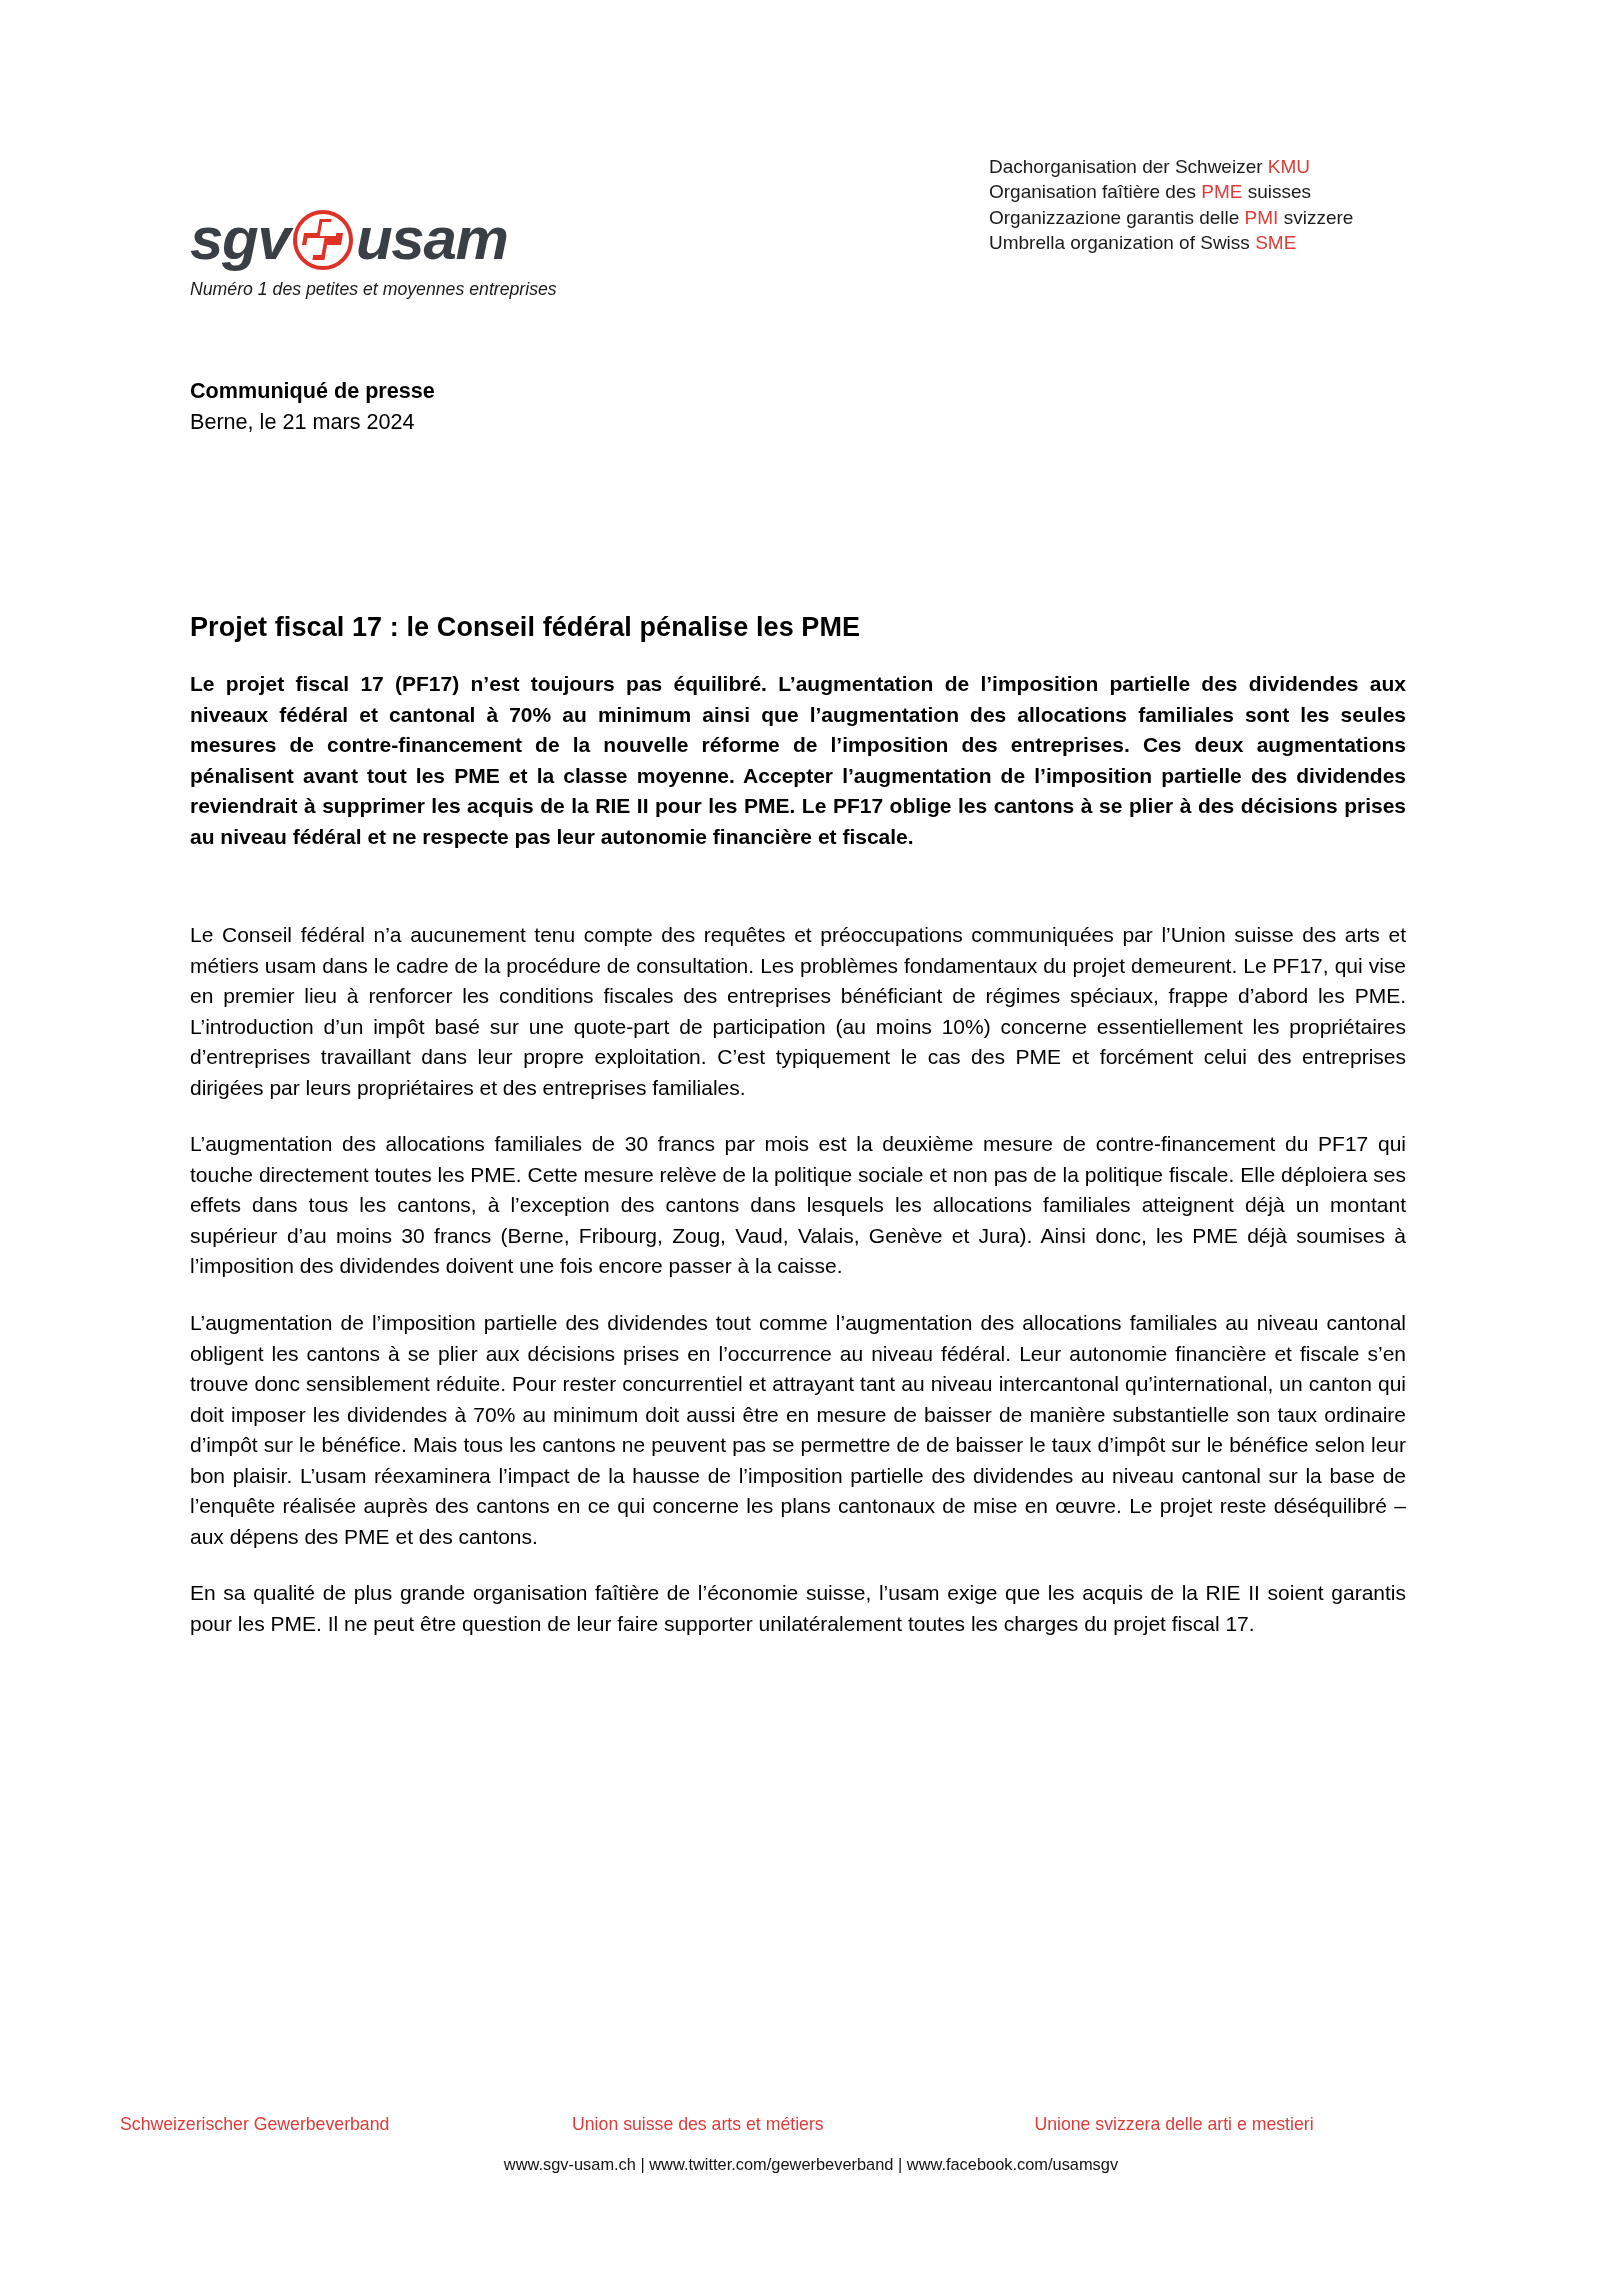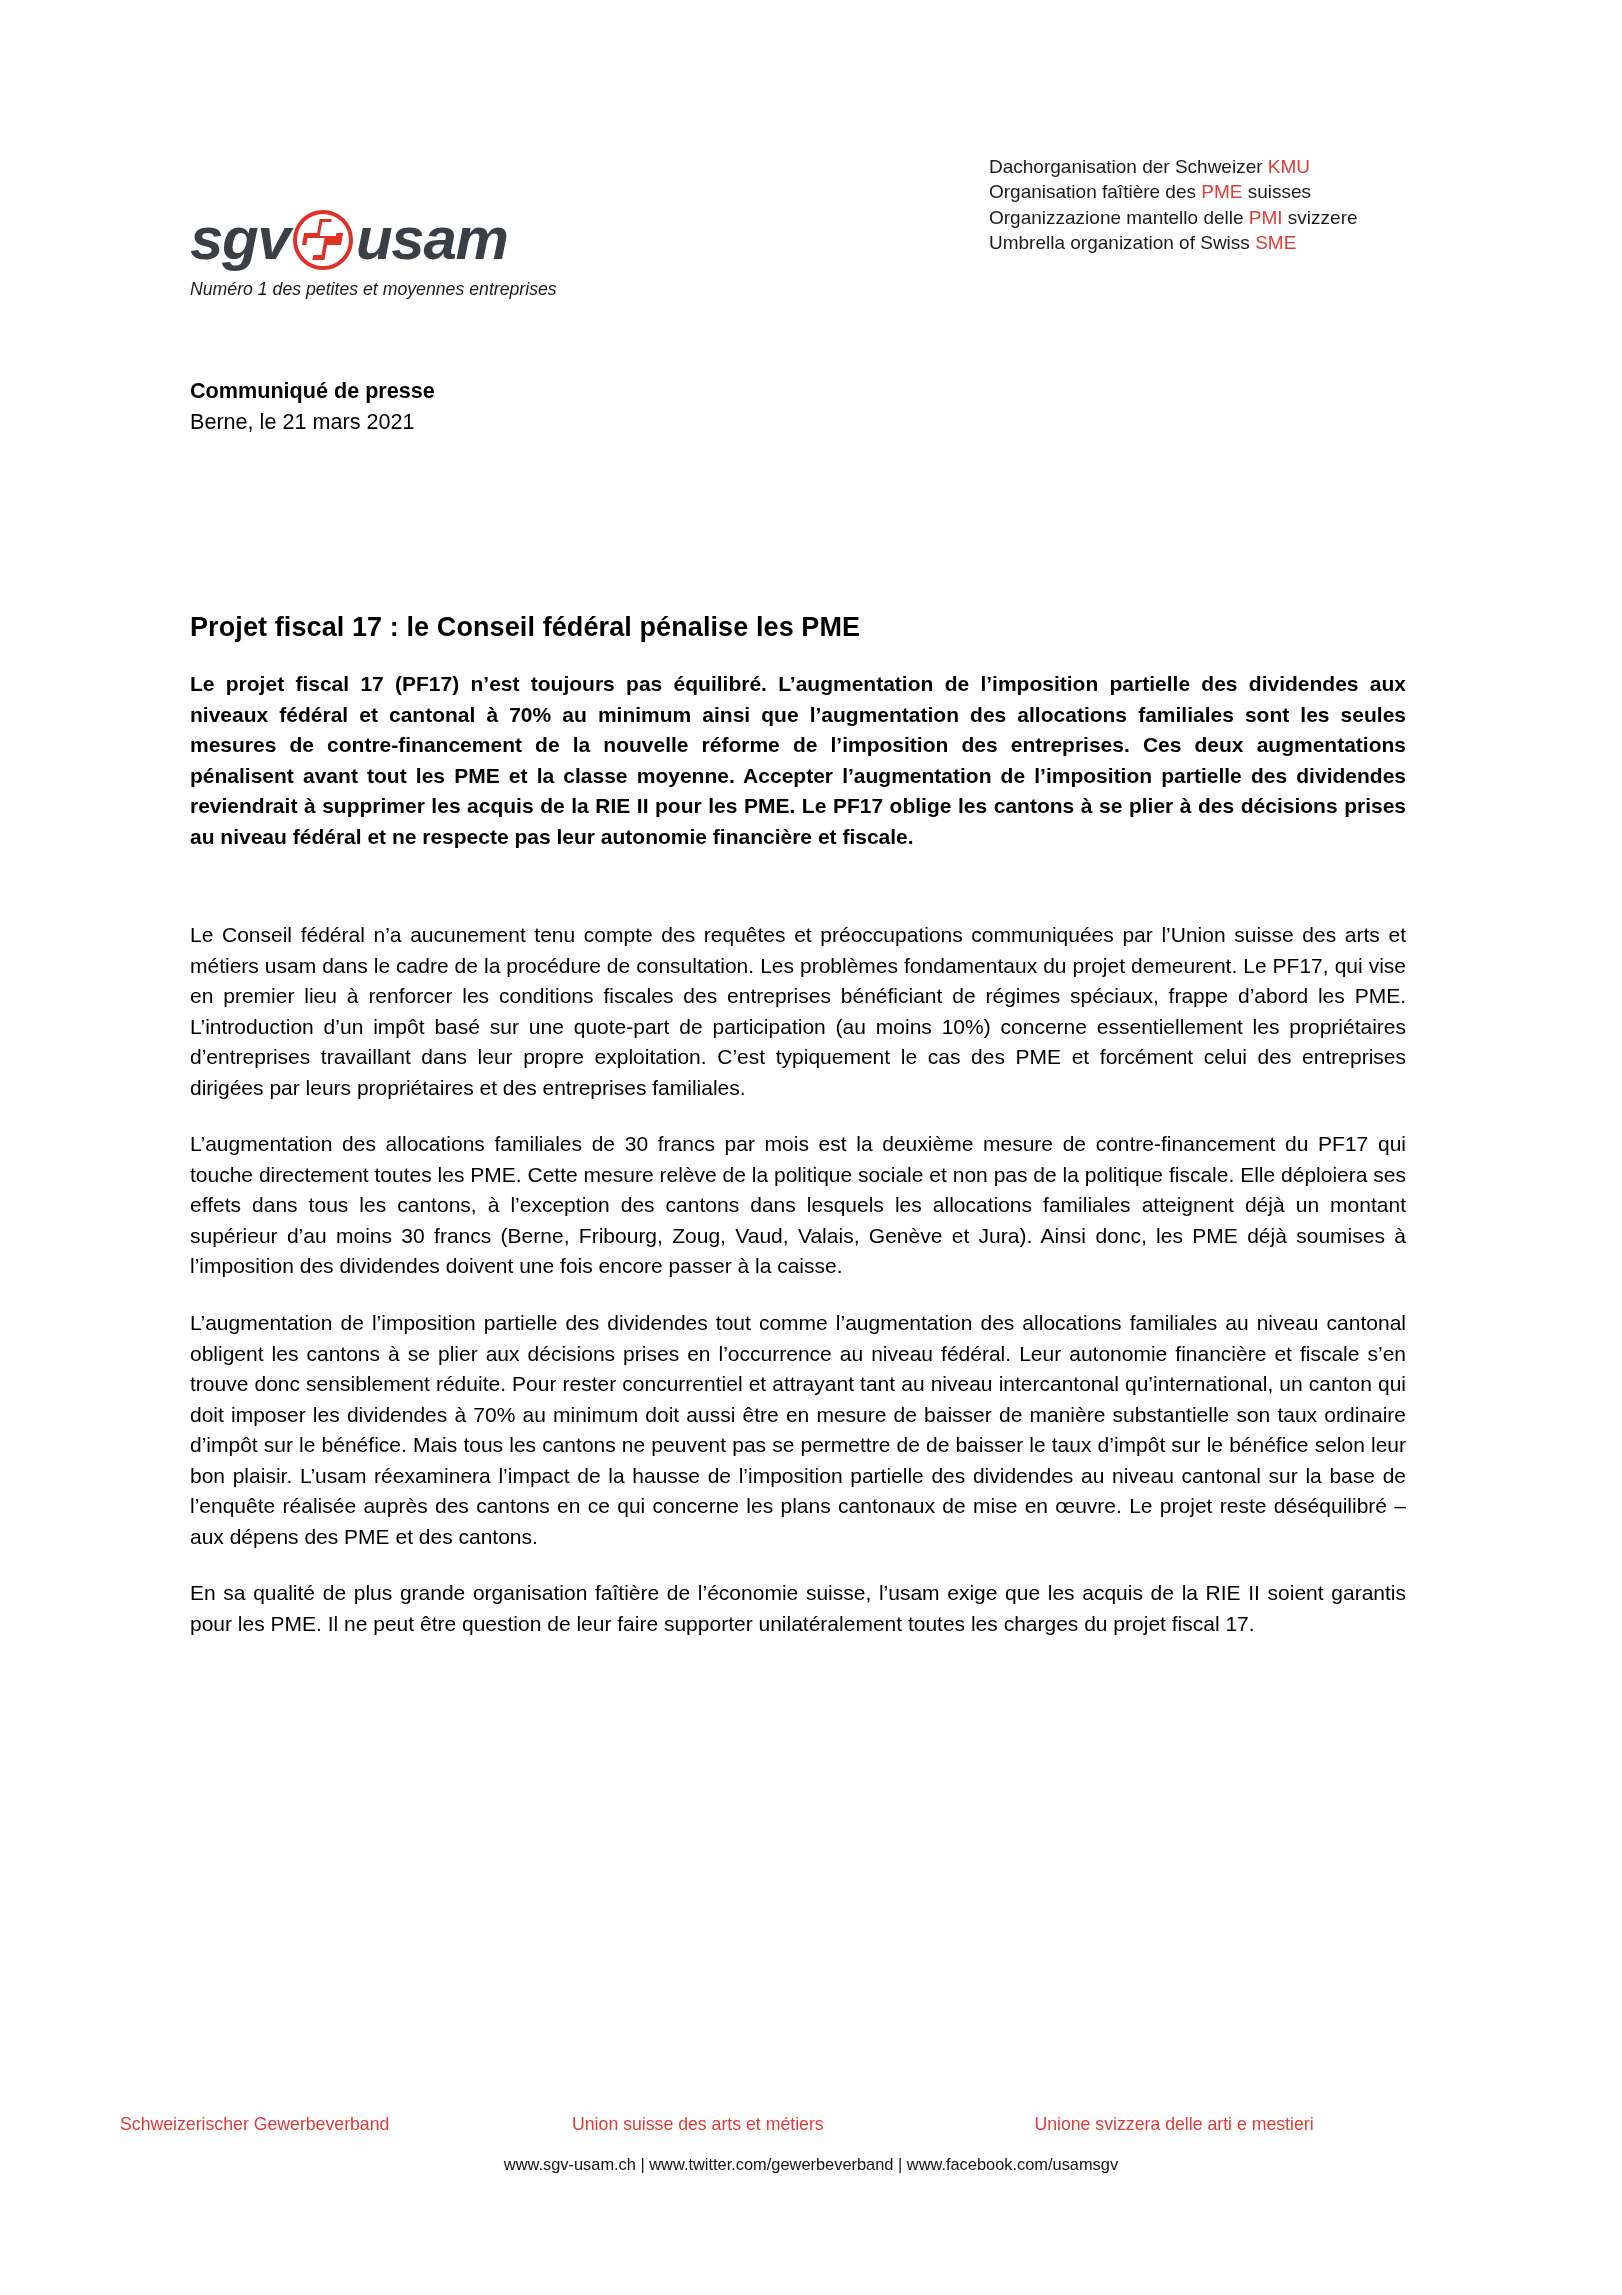--- a/index.html
+++ b/index.html
@@ -232,34 +232,34 @@
     </div>
 
     <div class="header-langs">
       <div>
         <span>Dachorganisation der Schweizer </span><span class="accent">KMU</span><span></span>
       </div>
       <div>
         <span>Organisation faîtière des </span><span class="accent">PME</span><span> suisses</span>
       </div>
       <div>
-        <span>Organizzazione mantello delle </span><span class="accent">PMI</span><span> svizzere</span>
+        <span>Organizzazione garantis delle </span><span class="accent">PMI</span><span> svizzere</span>
       </div>
       <div>
         <span>Umbrella organization of Swiss </span><span class="accent">SME</span><span></span>
       </div>
     </div>
 
   </div>
 
   <div class="content">
 
     <div class="meta-block">
       <div class="meta-title">Communiqué de presse</div>
-      <div class="meta-date">Berne, le 21 mars 2021</div>
+      <div class="meta-date">Berne, le 21 mars 2024</div>
     </div>
 
     <h1 class="doc-title">Projet fiscal 17 : le Conseil fédéral pénalise les PME</h1>
 
     <div class="lead">Le projet fiscal 17 (PF17) n’est toujours pas équilibré. L’augmentation de l’imposition partielle des dividendes aux niveaux fédéral et cantonal à 70% au minimum ainsi que l’augmentation des allocations familiales sont les seules mesures de contre-financement de la nouvelle réforme de l’imposition des entreprises. Ces deux augmentations pénalisent avant tout les PME et la classe moyenne. Accepter l’augmentation de l’imposition partielle des dividendes reviendrait à supprimer les acquis de la RIE II pour les PME. Le PF17 oblige les cantons à se plier à des décisions prises au niveau fédéral et ne respecte pas leur autonomie financière et fiscale.</div>
 
     <div class="body-paras">
       <p class="para">Le Conseil fédéral n’a aucunement tenu compte des requêtes et préoccupations communiquées par l’Union suisse des arts et métiers usam dans le cadre de la procédure de consultation. Les problèmes fondamentaux du projet demeurent. Le PF17, qui vise en premier lieu à renforcer les conditions fiscales des entreprises bénéficiant de régimes spéciaux, frappe d’abord les PME. L’introduction d’un impôt basé sur une quote-part de participation (au moins 10%) concerne essentiellement les propriétaires d’entreprises travaillant dans leur propre exploitation. C’est typiquement le cas des PME et forcément celui des entreprises dirigées par leurs propriétaires et des entreprises familiales.</p>
       <p class="para">L’augmentation des allocations familiales de 30 francs par mois est la deuxième mesure de contre-financement du PF17 qui touche directement toutes les PME. Cette mesure relève de la politique sociale et non pas de la politique fiscale. Elle déploiera ses effets dans tous les cantons, à l’exception des cantons dans lesquels les allocations familiales atteignent déjà un montant supérieur d’au moins 30 francs (Berne, Fribourg, Zoug, Vaud, Valais, Genève et Jura). Ainsi donc, les PME déjà soumises à l’imposition des dividendes doivent une fois encore passer à la caisse.</p>
       <p class="para">L’augmentation de l’imposition partielle des dividendes tout comme l’augmentation des allocations familiales au niveau cantonal obligent les cantons à se plier aux décisions prises en l’occurrence au niveau fédéral. Leur autonomie financière et fiscale s’en trouve donc sensiblement réduite. Pour rester concurrentiel et attrayant tant au niveau intercantonal qu’international, un canton qui doit imposer les dividendes à 70% au minimum doit aussi être en mesure de baisser de manière substantielle son taux ordinaire d’impôt sur le bénéfice. Mais tous les cantons ne peuvent pas se permettre de de baisser le taux d’impôt sur le bénéfice selon leur bon plaisir. L’usam réexaminera l’impact de la hausse de l’imposition partielle des dividendes au niveau cantonal sur la base de l’enquête réalisée auprès des cantons en ce qui concerne les plans cantonaux de mise en œuvre. Le projet reste déséquilibré – aux dépens des PME et des cantons.</p>

